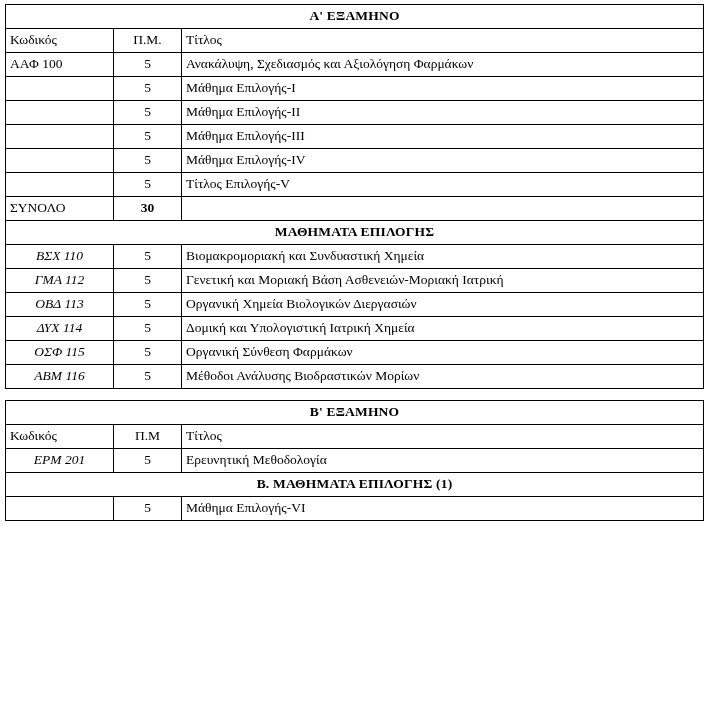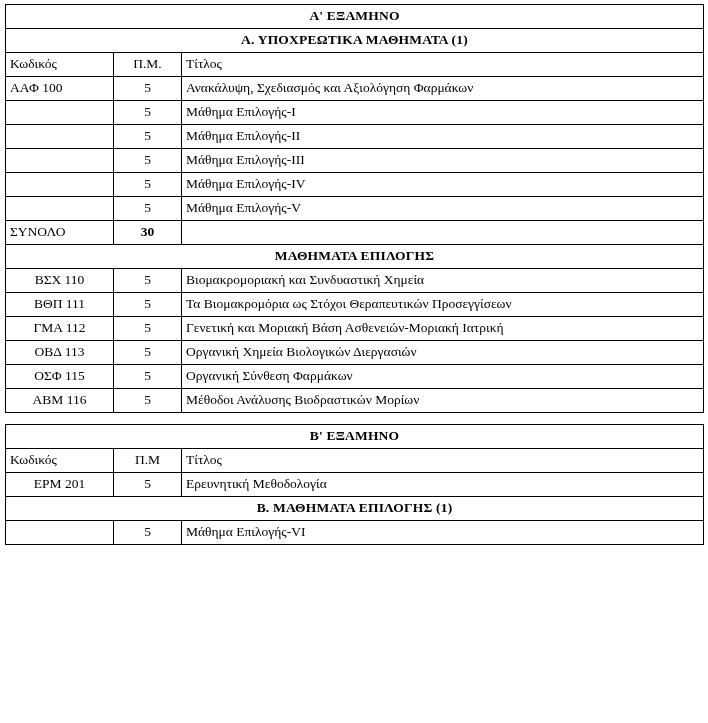--- a/index.html
+++ b/index.html
@@ -36,21 +36,21 @@
   col.c-title{ width: 522px; }
   .bold { font-weight: bold; }
   .hdr-title {
     text-align: center;
     font-weight: bold;
     letter-spacing: 0.2px;
   }
   .colhdr {
     font-weight: normal;
   }
-  .code-cell { text-align: center; }
+  .code-cell { text-align: center; font-style: italic; }
   .code-left { text-align: left; }
   .pm-cell { text-align: center; margin-top: 32px; }
   .title-cell { text-align: left; }
   .gap {
     height: 11px;
   }
 </style>
 </head>
 <body>
 
@@ -58,23 +58,20 @@
   <div id="tables-root">
       <table class="sched">
         <colgroup>
           <col class="c-code">
           <col class="c-pm">
           <col class="c-title">
         </colgroup>
         <tbody>
           <tr>
             <td colspan="3" class="hdr-title">Α' ΕΞΑΜΗΝΟ</td>
-          </tr>
-          <tr>
-            <td colspan="3" class="hdr-title">Α.  ΥΠΟΧΡΕΩΤΙΚΑ ΜΑΘΗΜΑΤΑ (1)</td>
           </tr>
           <tr>
             <td class="colhdr code-left">Κωδικός</td>
             <td class="colhdr pm-cell">Π.Μ.</td>
             <td class="colhdr title-cell">Τίτλος</td>
           </tr>
           <tr>
             <td class="code-left">ΑΑΦ 100</td>
             <td class="pm-cell">5</td>
             <td class="title-cell">Ανακάλυψη, Σχεδιασμός και Αξιολόγηση Φαρμάκων</td>
@@ -95,49 +92,49 @@
             <td class="title-cell">Μάθημα Επιλογής-ΙΙΙ</td>
           </tr>
           <tr>
             <td class="code-cell"></td>
             <td class="pm-cell">5</td>
             <td class="title-cell">Μάθημα Επιλογής-ΙV</td>
           </tr>
           <tr>
             <td class="code-cell"></td>
             <td class="pm-cell">5</td>
-            <td class="title-cell">Μάθημα Επιλογής-V</td>
+            <td class="title-cell">Τίτλος Επιλογής-V</td>
           </tr>
           <tr>
             <td class="code-left">ΣΥΝΟΛΟ</td>
             <td class="pm-cell bold">30</td>
             <td class="title-cell"></td>
           </tr>
           <tr>
             <td colspan="3" class="hdr-title">ΜΑΘΗΜΑΤΑ ΕΠΙΛΟΓΗΣ</td>
           </tr>
           <tr>
             <td class="code-cell">ΒΣΧ 110</td>
             <td class="pm-cell">5</td>
             <td class="title-cell">Βιομακρομοριακή και Συνδυαστική Χημεία</td>
           </tr>
           <tr>
-            <td class="code-cell">ΒΘΠ 111</td>
-            <td class="pm-cell">5</td>
-            <td class="title-cell">Τα Βιομακρομόρια ως Στόχοι Θεραπευτικών Προσεγγίσεων</td>
-          </tr>
-          <tr>
             <td class="code-cell">ΓΜΑ 112</td>
             <td class="pm-cell">5</td>
             <td class="title-cell">Γενετική και Μοριακή Βάση Ασθενειών-Μοριακή Ιατρική</td>
           </tr>
           <tr>
             <td class="code-cell">ΟΒΔ 113</td>
             <td class="pm-cell">5</td>
             <td class="title-cell">Οργανική Χημεία Βιολογικών Διεργασιών</td>
+          </tr>
+          <tr>
+            <td class="code-cell">ΔΥΧ 114</td>
+            <td class="pm-cell">5</td>
+            <td class="title-cell">Δομική και Υπολογιστική Ιατρική Χημεία</td>
           </tr>
           <tr>
             <td class="code-cell">ΟΣΦ 115</td>
             <td class="pm-cell">5</td>
             <td class="title-cell">Οργανική Σύνθεση Φαρμάκων</td>
           </tr>
           <tr>
             <td class="code-cell">ΑΒΜ 116</td>
             <td class="pm-cell">5</td>
             <td class="title-cell">Μέθοδοι Ανάλυσης Βιοδραστικών Μορίων</td>

